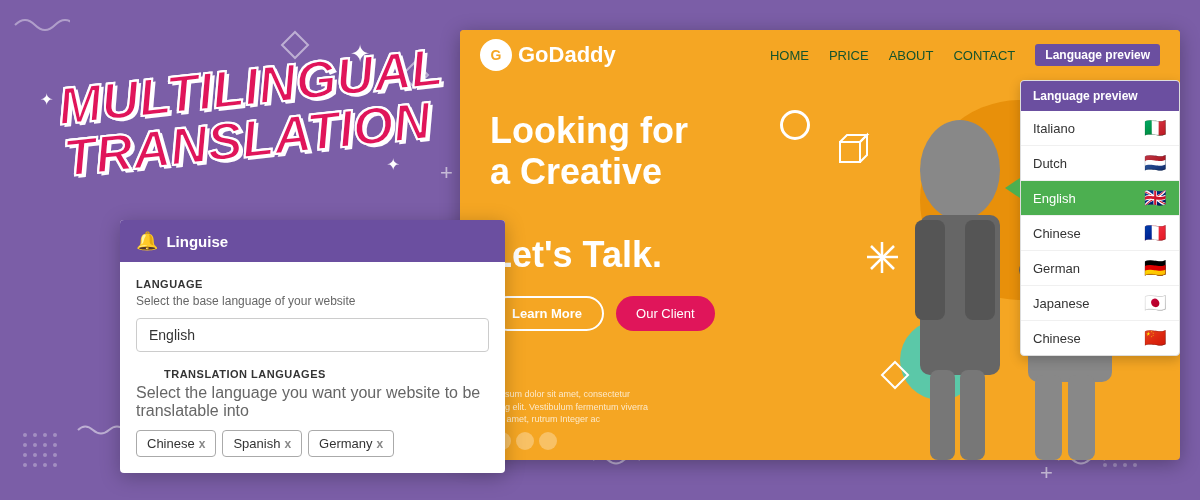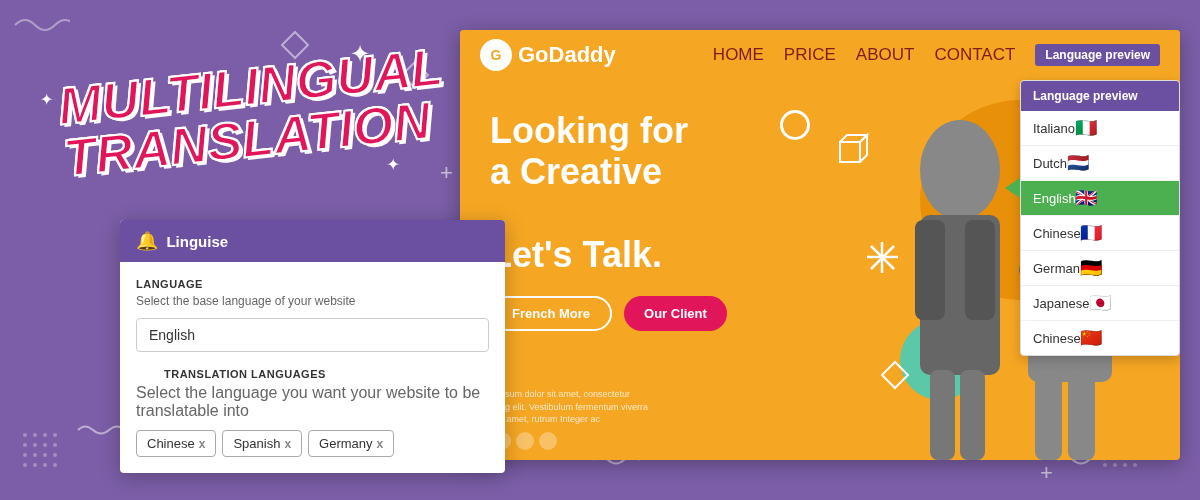--- a/index.html
+++ b/index.html
@@ -70,22 +70,22 @@
       font-size: 22px;
       font-weight: bold;
       color: white;
     }
     .site-nav-links {
       display: flex;
       gap: 20px;
       align-items: center;
     }
     .site-nav-link {
-      color: #7f1d1d;
-      font-size: 17px;
+      color: #14532d;
+      font-size: 13px;
       font-weight: 500;
       text-decoration: none;
     }
     .lang-preview-btn {
       background: #6B4FA0;
       color: white;
       padding: 4px 10px;
       border-radius: 3px;
       font-size: 12px;
       font-weight: bold;
@@ -121,21 +121,21 @@
       border-radius: 20px;
       font-size: 13px;
       font-weight: bold;
     }
     .site-btn-client {
       background: #E0155A;
       color: white;
       padding: 8px 20px;
       border-radius: 20px;
       font-size: 13px;
-      font-weight: bold;
+      font-weight: normal;
       border: none;
     }
 
     
     .orange-circle-big {
       position: absolute;
       right: 60px;
       top: 20px;
       width: 200px;
       height: 200px;
@@ -170,24 +170,26 @@
     .lang-dropdown-header {
       background: #6B4FA0;
       color: white;
       padding: 8px 12px;
       font-size: 12px;
       font-weight: bold;
     }
     .lang-item {
       display: flex;
       align-items: center;
+      justify-content: space-between;
       padding: 6px 12px;
       font-size: 13px;
       color: #333;
       border-bottom: 1px solid #f0f0f0;
+      gap: 48px;
     }
     .lang-item:last-child { border-bottom: none; }
     .lang-item.active {
       background: #4CAF50;
       color: white;
     }
     .lang-flag {
       font-size: 18px;
     }
 
@@ -404,21 +406,21 @@
     <div class="green-circle"></div>
 
     <div class="site-headline">
       <span>Looking for</span><br>
       <span>a Creative</span><br>
       <br>
       <span>Let's Talk.</span>
     </div>
 
     <div class="site-buttons">
-      <button class="site-btn-learn">French More</button>
+      <button class="site-btn-learn">Learn More</button>
       <button class="site-btn-client">Our Client</button>
     </div>
 
     <svg class="people-placeholder" viewBox="0 0 330 370">
 
       <rect width="330" height="370" fill="transparent"></rect>
 
       <ellipse cx="110" cy="80" rx="40" ry="50" fill="#888"></ellipse>
       <rect x="70" y="125" width="80" height="160" rx="10" fill="#666"></rect>
       <rect x="65" y="130" width="30" height="100" rx="8" fill="#555"></rect>

